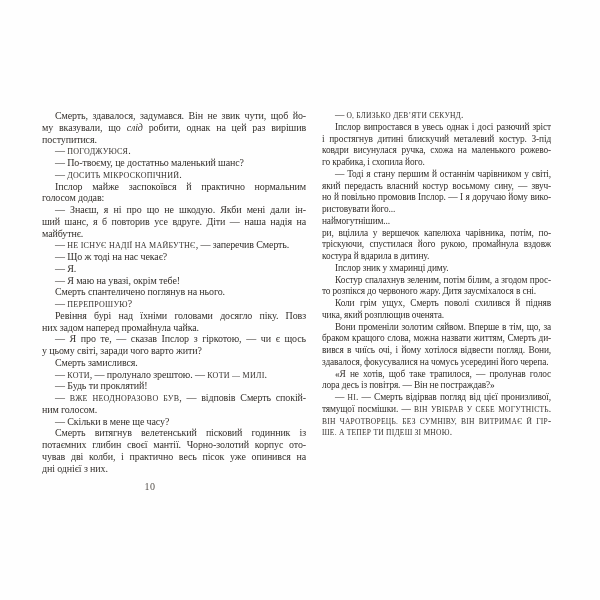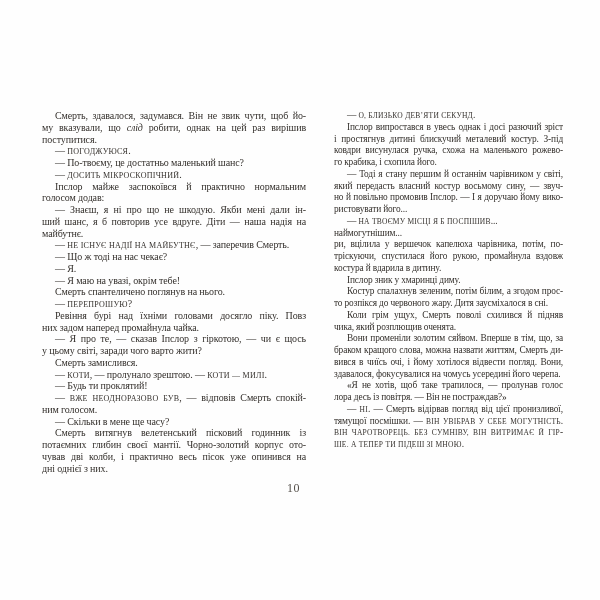--- a/index.html
+++ b/index.html
@@ -14,41 +14,41 @@
     font-family: "Liberation Serif", "DejaVu Serif", serif;
     color: var(--text-color, #34302c);
     overflow: hidden;
   }
   .page { position: absolute; top: 0; height: 100%; width: 300px; }
   .page.left  { left: 0; }
   .page.right { left: 300px; }
 
   .textblock { position: absolute; top: 110px; }
   .page.left  .textblock { left: 42px; width: 264px; font-size: 10px;  letter-spacing: -0.12px; }
-  .page.right .textblock { left: 34px; width: 229px; font-size: 9.4px; letter-spacing: -0.15px; }
+  .page.right .textblock { left: 22px; width: 229px; font-size: 9.4px; letter-spacing: -0.15px; }
 
   .line {
     line-height: 11.75px;
     height: 11.75px;
     overflow: hidden;
     text-align: justify;
     text-align-last: justify;
   }
   .line.end    { text-align-last: left; }
   .line.indent { text-indent: 13px; }
 
   
   .sc { font-size: 0.8em; letter-spacing: 0.25px; }
   i { font-style: italic; }
 
   .pagenum {
     position: absolute;
     top: 481px; left: 0; width: 100%;
-    text-align: right;
-    font-size: 12px;
+    text-align: center;
+    font-size: 10px;
     letter-spacing: 0.5px;
     color: var(--pagenum-color, #55504b);
   }
 </style>
 </head>
 <body>
 
 <div class="spread">
 
   <div class="page left">
@@ -92,21 +92,20 @@
     <div class="textblock">
         <div class="line indent end">— <span class="sc">О, БЛИЗЬКО ДЕВ’ЯТИ СЕКУНД</span>.</div>
         <div class="line indent">Іпслор випростався в увесь однак і досі разючий зріст</div>
         <div class="line">і простягнув дитині блискучий металевий костур. З-під</div>
         <div class="line">ковдри висунулася ручка, схожа на маленького рожево-</div>
         <div class="line end">го крабика, і схопила його.</div>
         <div class="line indent">— Тоді я стану першим й останнім чарівником у світі,</div>
         <div class="line">який передасть власний костур восьмому сину, — звуч-</div>
         <div class="line">но й повільно промовив Іпслор. — І я доручаю йому вико-</div>
         <div class="line end">ристовувати його...</div>
-        <div class="line indent end">— <span class="sc">НА ТВОЄМУ МІСЦІ Я Б ПОСПІШИВ</span>...</div>
         <div class="line end">наймогутнішим...</div>
         <div class="line">ри, вцілила у вершечок капелюха чарівника, потім, по-</div>
         <div class="line">тріскуючи, спустилася його рукою, промайнула вздовж</div>
         <div class="line end">костура й вдарила в дитину.</div>
         <div class="line indent end">Іпслор зник у хмаринці диму.</div>
         <div class="line indent">Костур спалахнув зеленим, потім білим, а згодом прос-</div>
         <div class="line end">то розпікся до червоного жару. Дитя заусміхалося в сні.</div>
         <div class="line indent">Коли грім ущух, Смерть поволі схилився й підняв хлоп-</div>
         <div class="line end">чика, який розплющив оченята.</div>
         <div class="line indent">Вони променіли золотим сяйвом. Вперше в тім, що, за</div>

